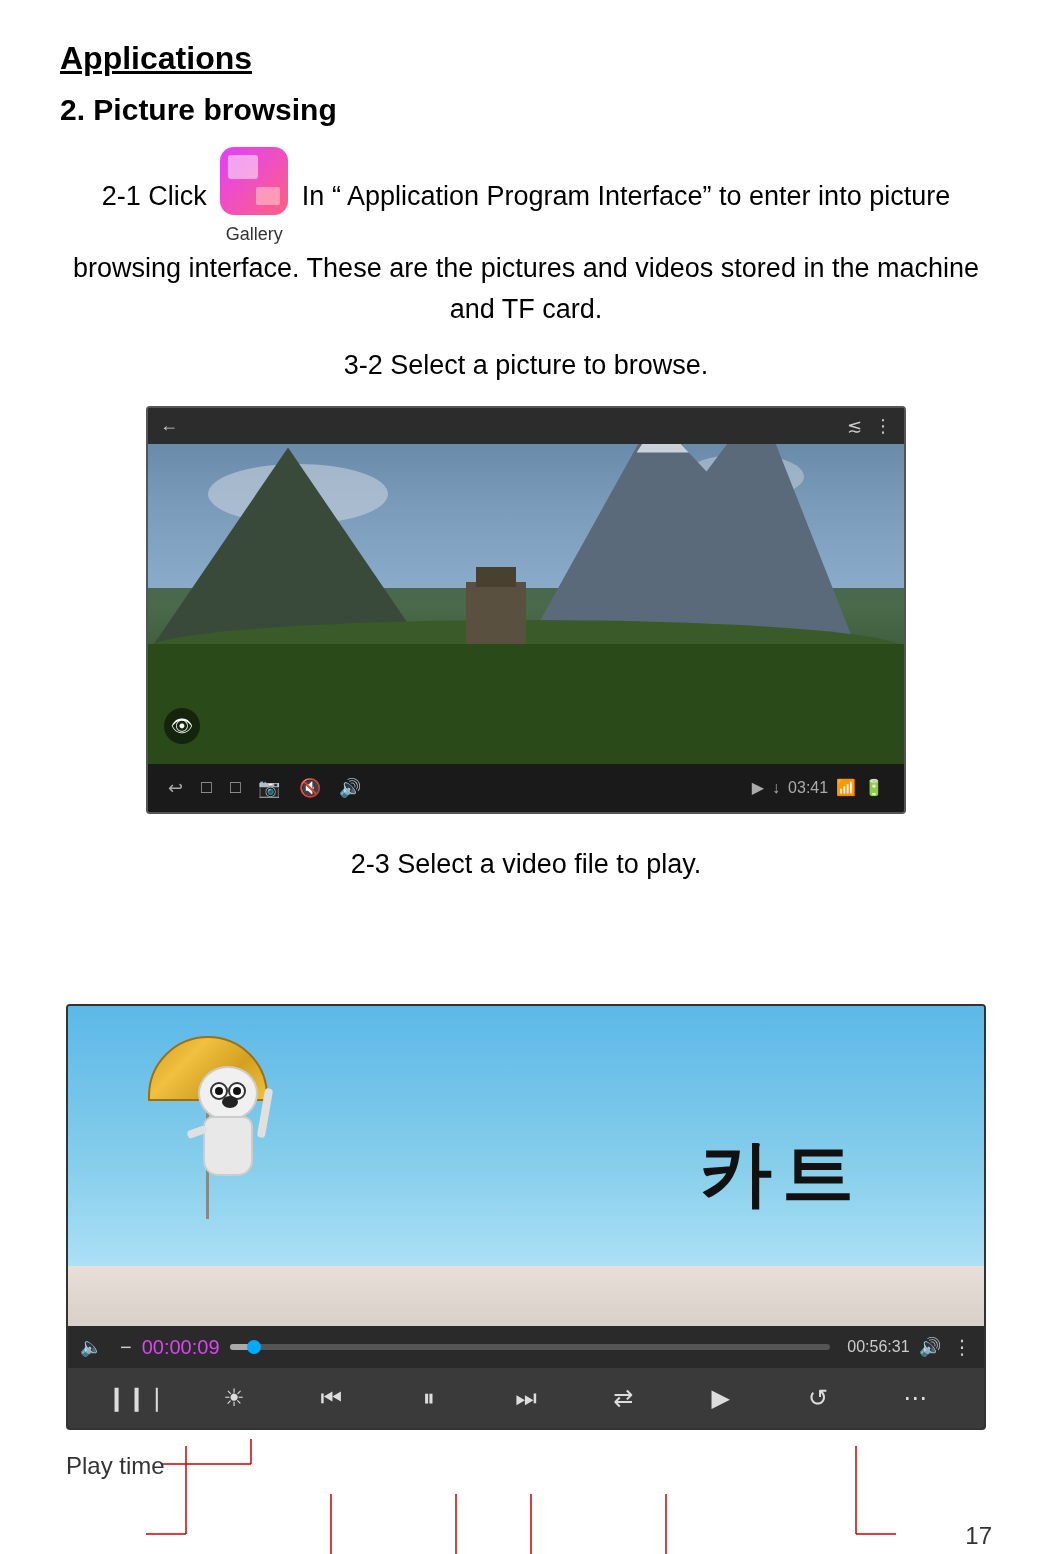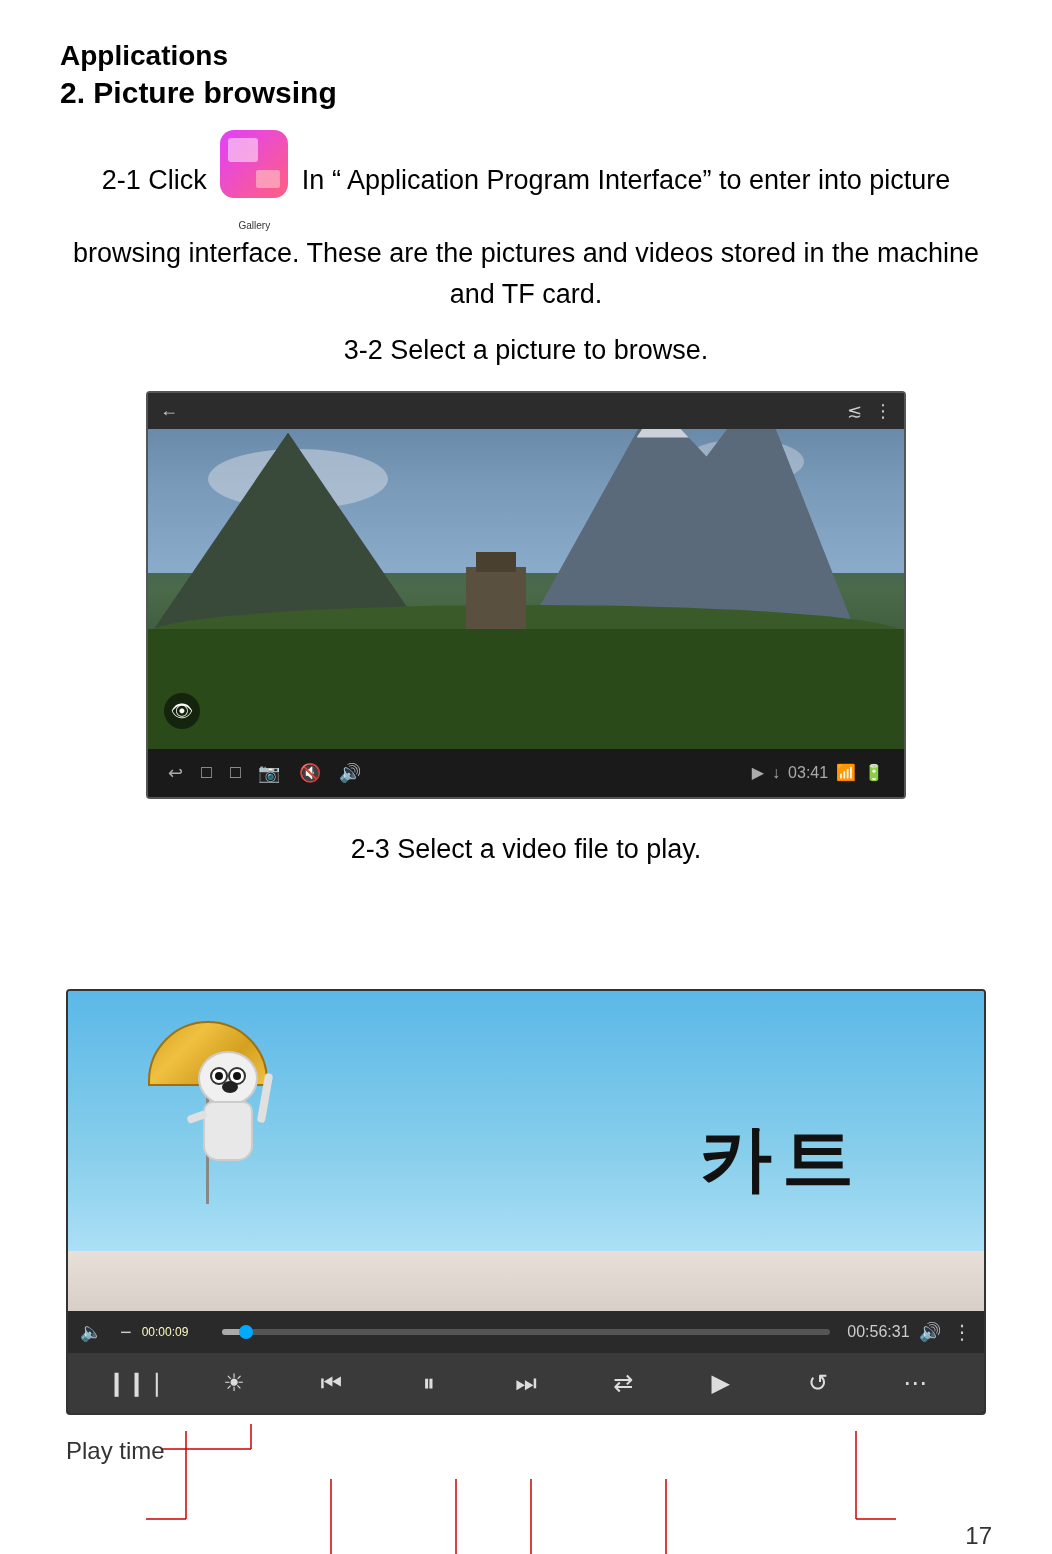--- a/index.html
+++ b/index.html
@@ -7,23 +7,24 @@
       width: 1052px;
       min-height: 1554px;
       background: #ffffff;
       font-family: Arial, sans-serif;
       font-size: 28px;
       color: #000;
       padding: 40px 60px;
     }
 
     .page-title {
-      font-size: 28px;
+      font-size: 32px;
       font-weight: bold;
-      margin-bottom: 4px;
+      margin-bottom: 16px;
+      text-decoration: underline;
     }
 
     .section-title {
       font-size: 30px;
       font-weight: bold;
       margin-bottom: 20px;
     }
 
     .para {
       font-size: 27px;
@@ -334,22 +335,22 @@
     }
 
     .vol-icon {
       color: #ccc;
       font-size: 18px;
       width: 30px;
     }
     .vol-minus { color: #ccc; font-size: 20px; }
 
     .time-current {
-      color: #fef9c3;
-      font-size: 12px;
+      color: #d946ef;
+      font-size: 20px;
       white-space: nowrap;
       min-width: 70px;
     }
 
     .progress-track {
       flex: 1;
       height: 6px;
       background: #555;
       border-radius: 3px;
       position: relative;
@@ -436,23 +437,23 @@
     }
     .gallery-icon-box::after {
       content: '';
       position: absolute;
       bottom: 10px; right: 8px;
       width: 24px; height: 18px;
       background: rgba(255,200,200,0.6);
       border-radius: 2px;
     }
     .gallery-icon-label {
-      font-size: 10px;
+      font-size: 18px;
       color: #333;
-      margin-top: 20px;
+      margin-top: 6px;
     }
   </style>
 </head>
 <body>
 
 <div class="page-title">Applications</div>
 <div class="section-title">2. Picture browsing</div>
 
 <p class="para">
   <span>2-1 Click</span>

